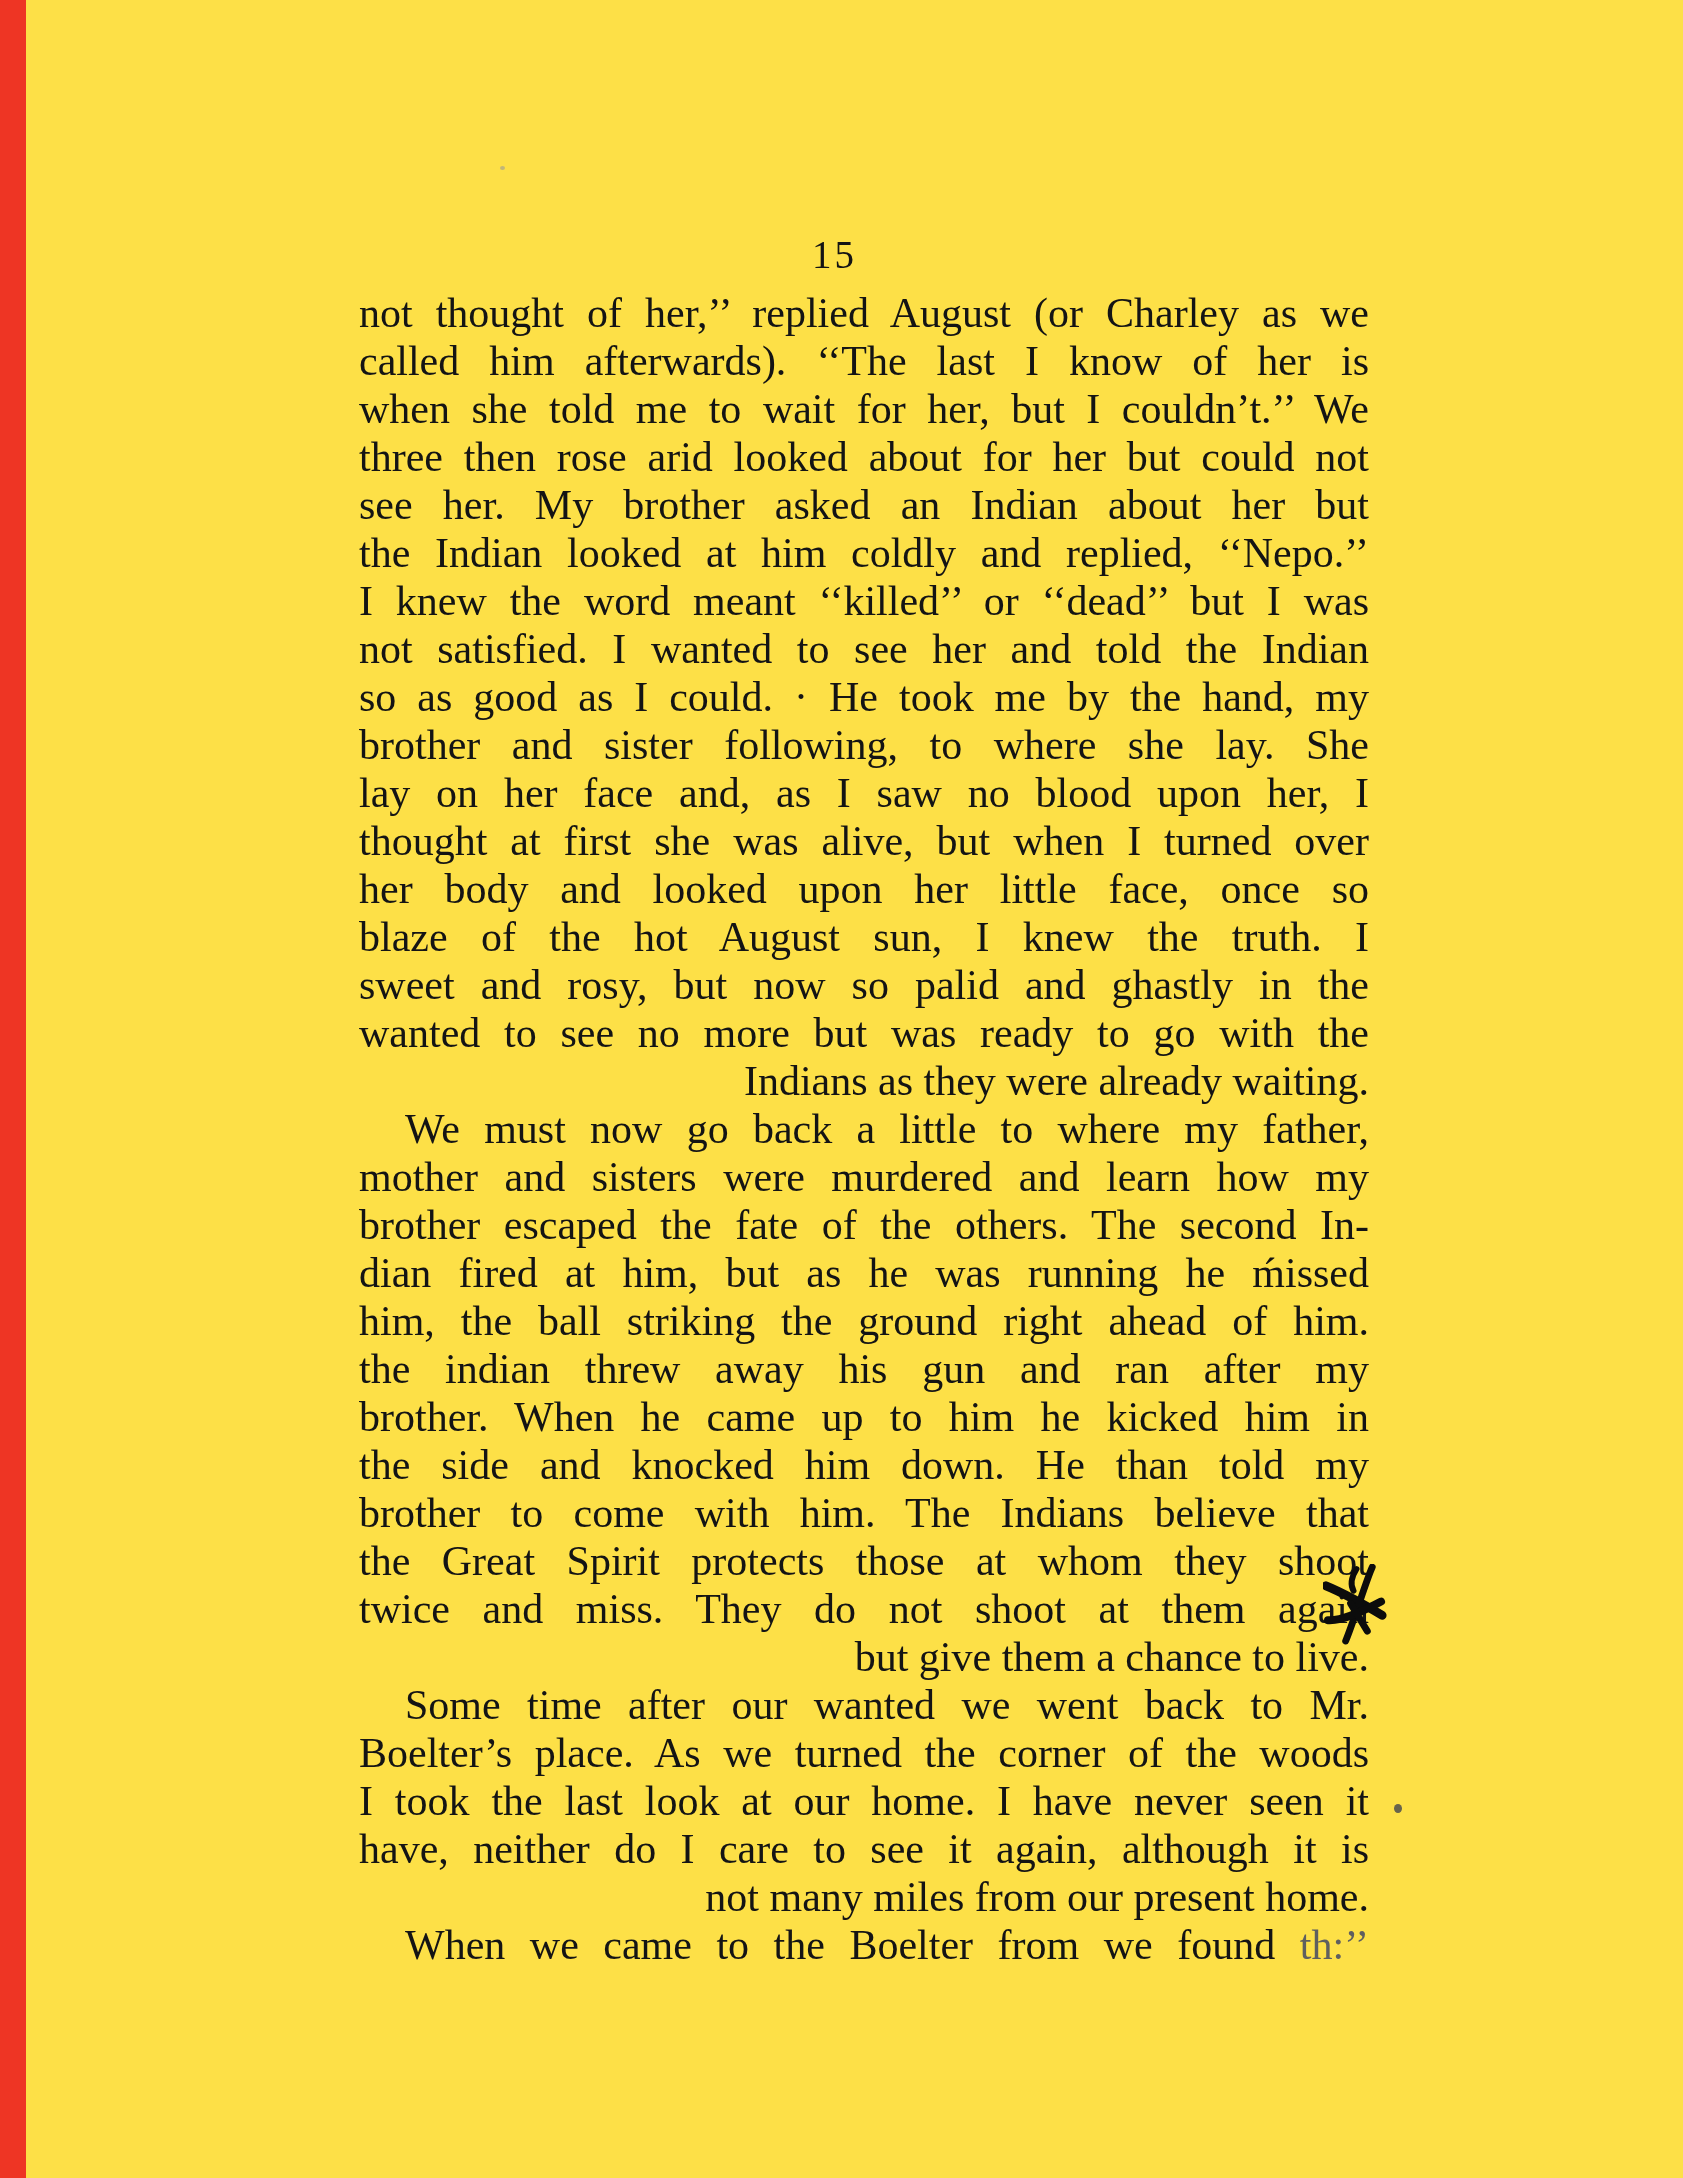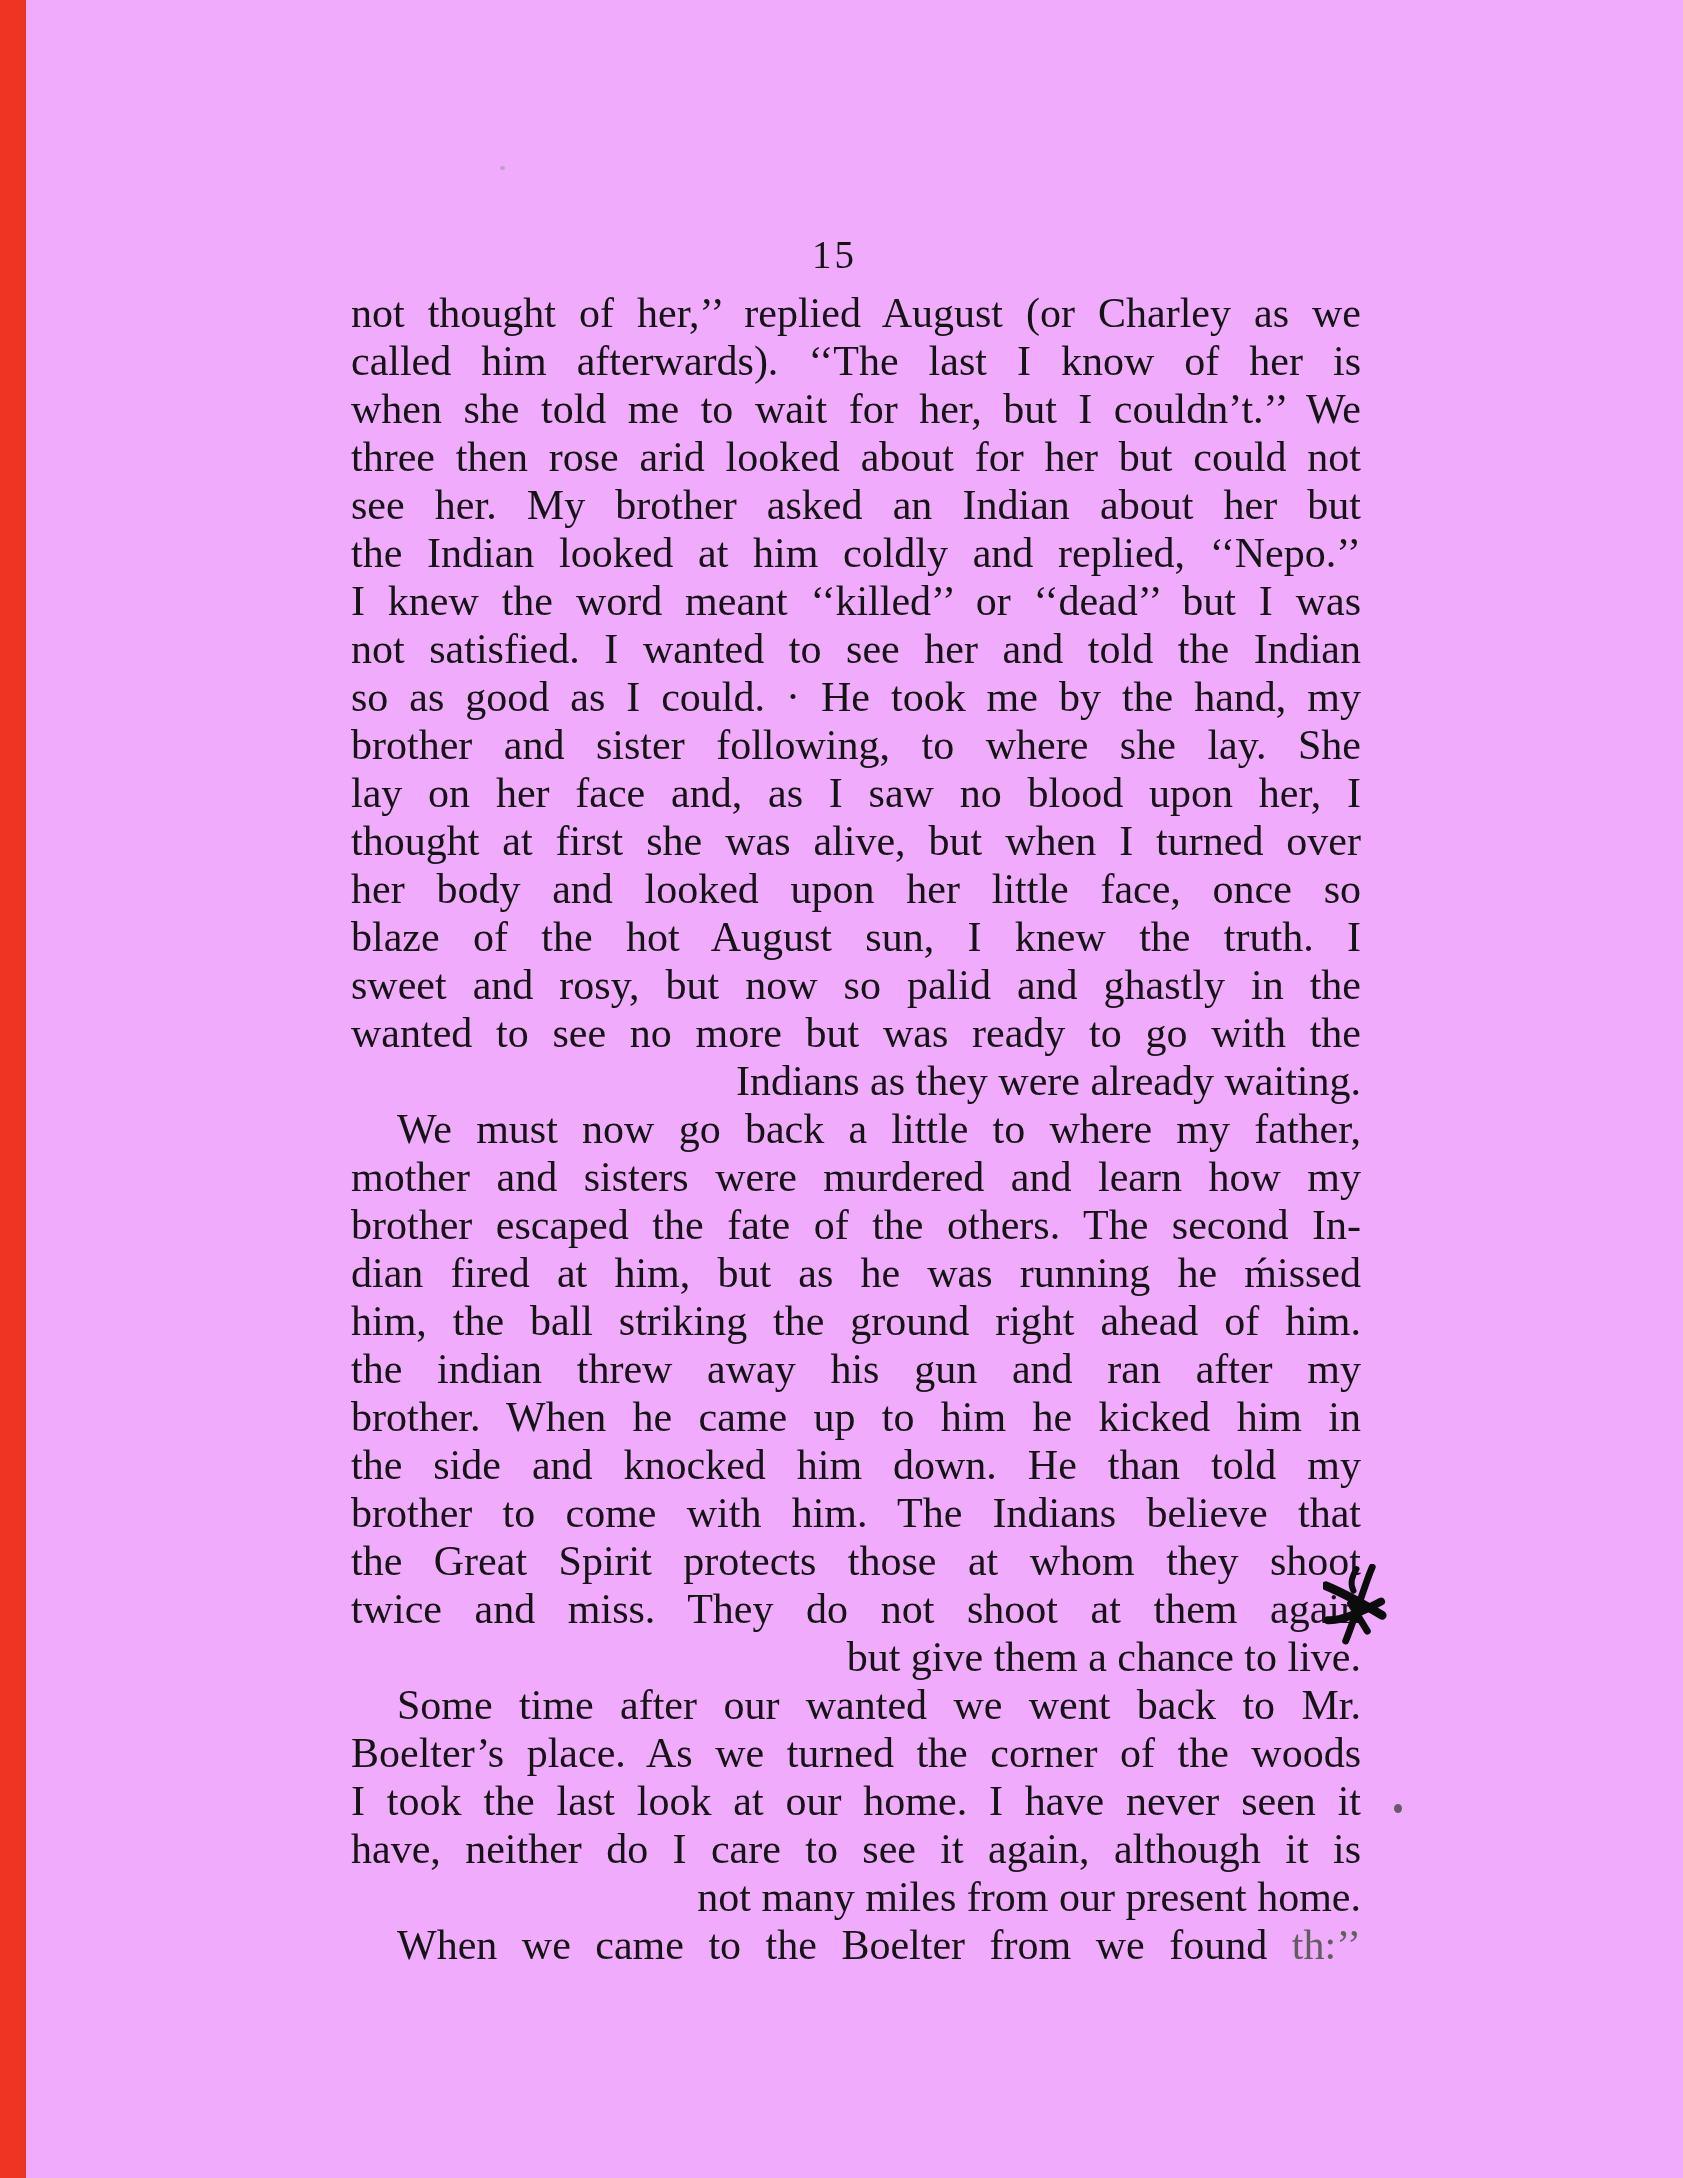--- a/index.html
+++ b/index.html
@@ -1,40 +1,40 @@
 <!DOCTYPE html>
 <html><head>
 <meta charset="utf-8">
 <style>
   html, body { margin: 0; padding: 0; background: #ffffff; }
   .page {
     position: relative;
     width: 1683px;
     height: 2178px;
-    background: #f0abfc;
+    background: #fde047;
     overflow: hidden;
     font-family: "Liberation Serif", "DejaVu Serif", serif;
     color: #141414;
   }
   .stripe {
     position: absolute;
     left: 0; top: 0;
     width: 26px; height: 2178px;
   }
   .pagenum {
     position: absolute;
     left: 800px; top: 232px;
     width: 69px;
     font-size: 39px;
     letter-spacing: 3px;
     text-align: center;
   }
   .textblock {
     position: absolute;
-    left: 351px; top: 289px;
+    left: 359px; top: 289px;
     width: 1010px;
   }
   .line {
     height: 48px;
     line-height: 48px;
     font-size: 42px;
     white-space: normal;
     text-align: right;
   }
   .j { text-align: justify; text-align-last: justify; }

